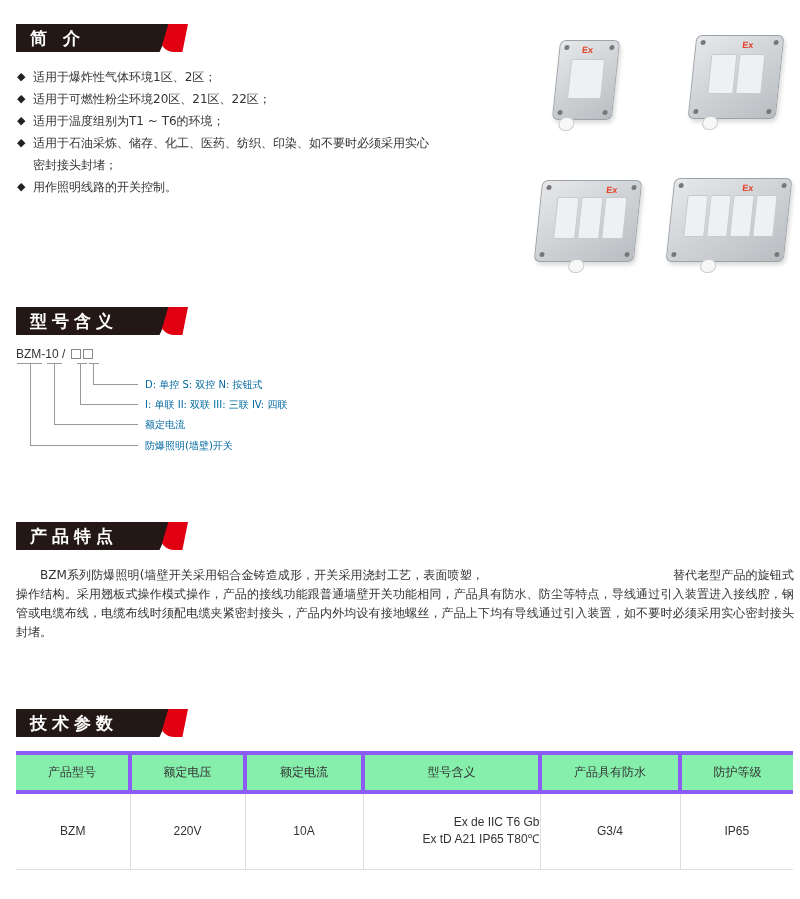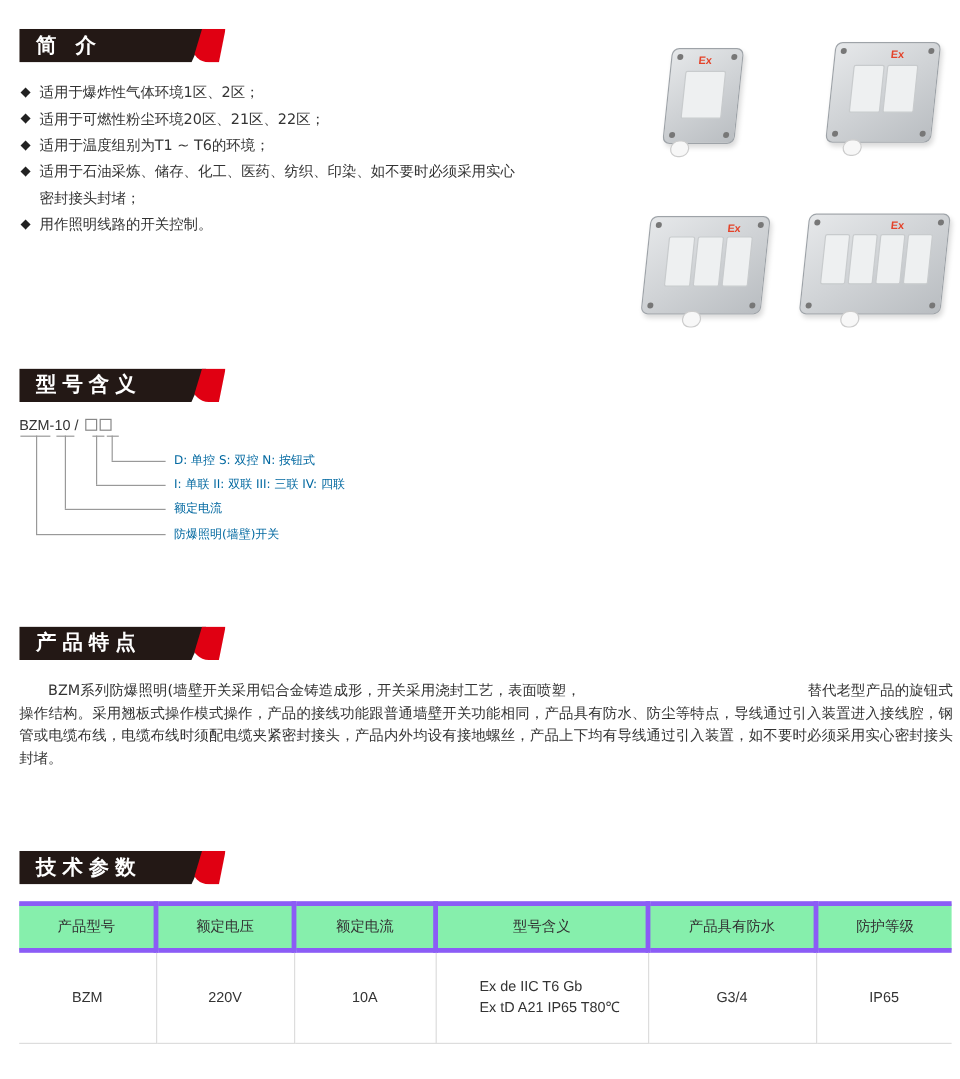--- a/index.html
+++ b/index.html
@@ -31,21 +31,21 @@
   .ln { position: absolute; background: #999; }
   .legend { position: absolute; left: 145px; font-size: 10px; color: #0369a1; line-height: 16px; white-space: nowrap; }
 
   .para { position: absolute; left: 16px; top: 566px; width: 778px; font-size: 12px; line-height: 19px; color: #333; text-align: justify; }
 
   table.spec { position: absolute; left: 16px; top: 751px; width: 777px; border-collapse: collapse; font-size: 12px; color: #333; }
   table.spec th { background: #86efac; font-weight: normal; height: 39px; border: 4px solid #8b5cf6; border-left: 1px solid #ddd; }
   table.spec td { height: 77px; text-align: center; border: 1px solid #ddd; font-family: "Liberation Sans", sans-serif; }
   table.spec tr > *:first-child { border-left: none; }
   table.spec tr > *:last-child { border-right: none; }
-  table.spec td.marks { text-align: left; padding-left: 36px; line-height: 17px; margin-left: 44px; }
+  table.spec td.marks { text-align: right; padding-left: 22px; line-height: 17px; margin-left: 44px; }
 </style>
 </head>
 <body>
 
 <div class="banner" style="top:24px;">
   <div class="dark"></div>
   <div class="red"></div>
   <div class="title">简 介</div>
 </div>
 

